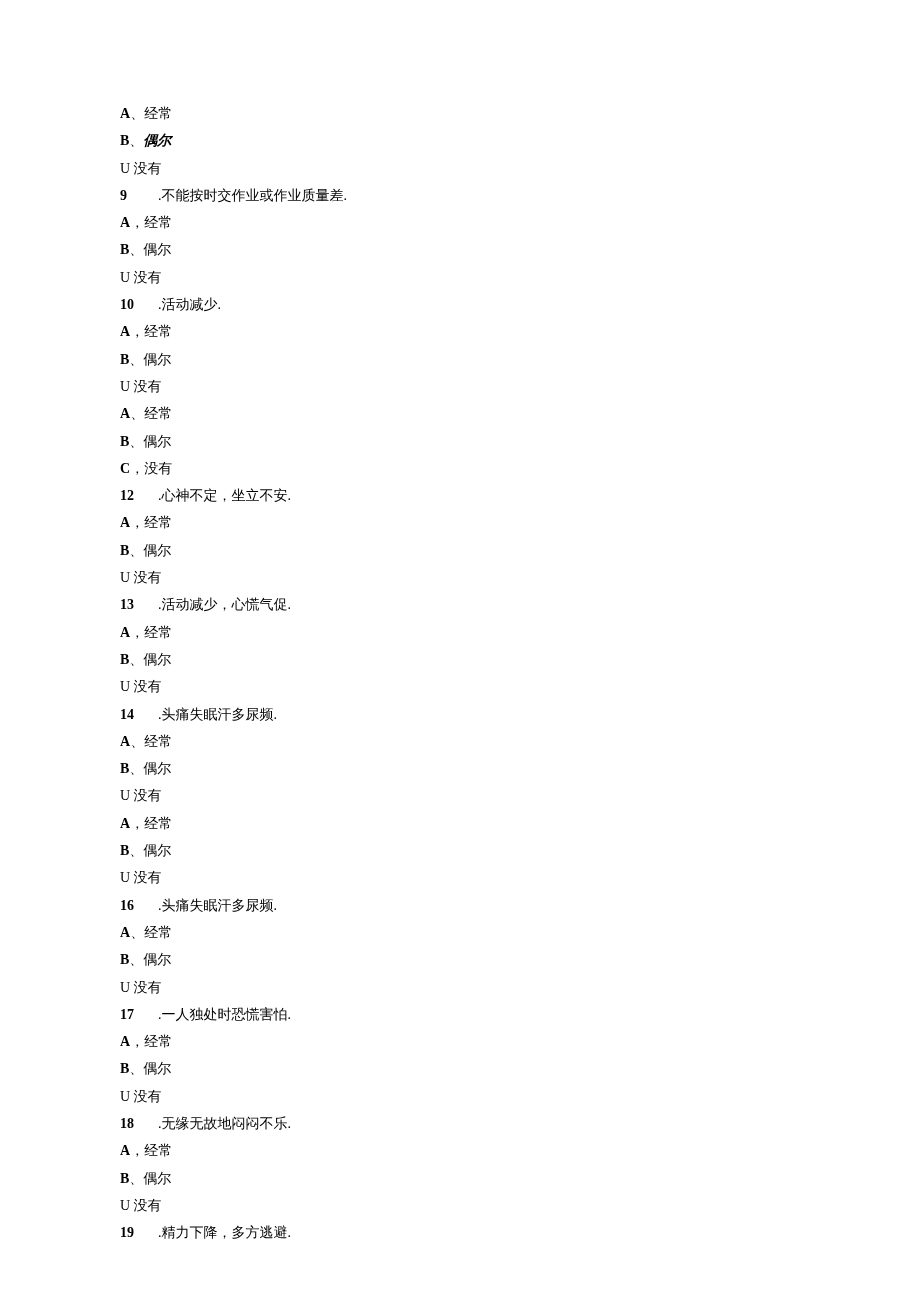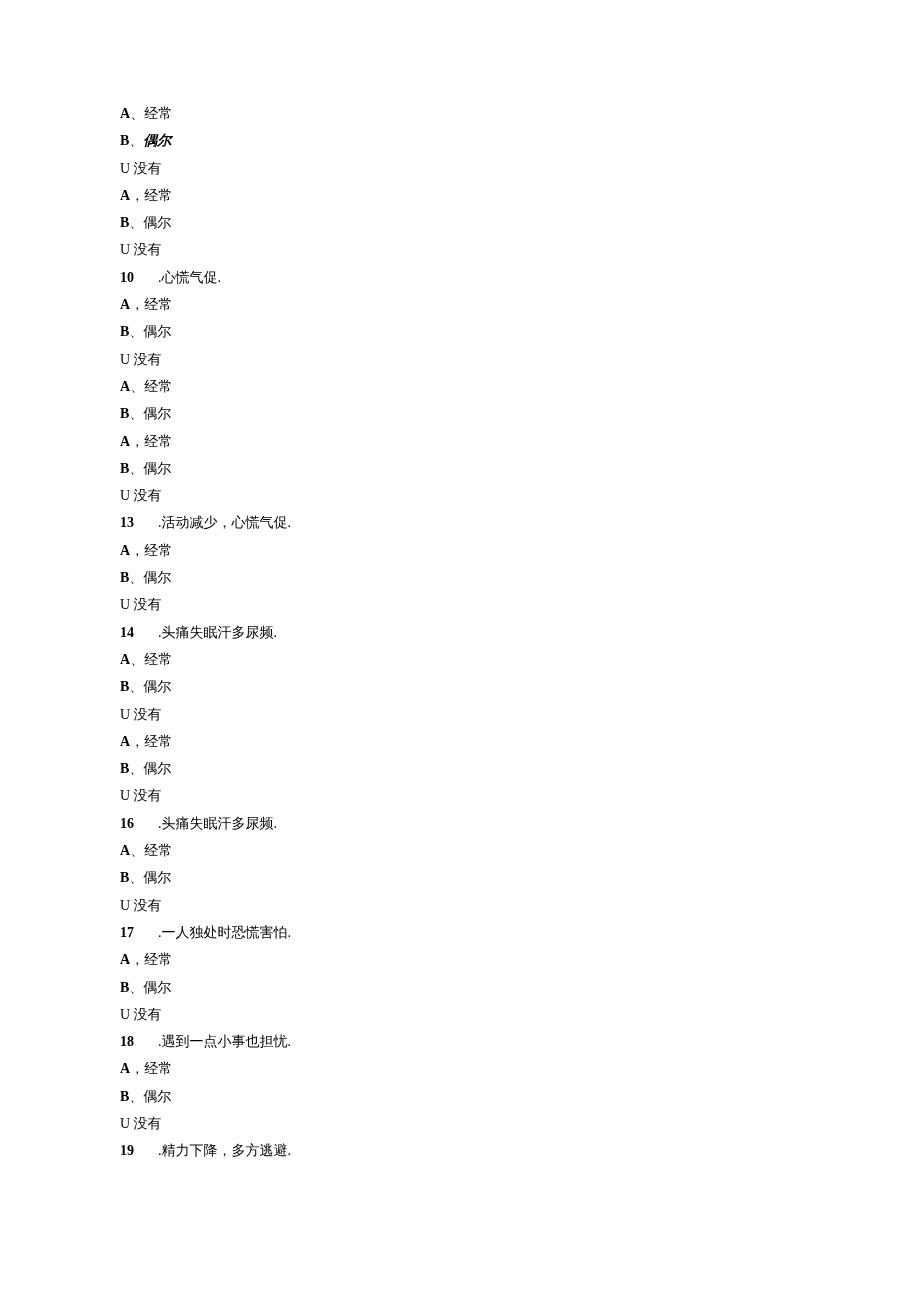--- a/index.html
+++ b/index.html
@@ -39,29 +39,32 @@
     width: 14px;
   }
 </style>
 </head>
 <body>
 
 <div class="page" id="page-root">
     <div class="line"><span class="letter">A</span><span>、</span><span>经常</span></div>
     <div class="line"><span class="letter">B</span><span>、</span><span class="ital">偶尔</span></div>
     <div class="line"><span>U 没有</span></div>
+    <div class="line"><span class="num">9</span><span class="wide-gap"></span><span>.不能按时交作业或作业质量差.</span></div>
     <div class="line"><span class="letter">A</span><span>，</span><span>经常</span></div>
     <div class="line"><span class="letter">B</span><span>、</span><span>偶尔</span></div>
     <div class="line"><span>U 没有</span></div>
-    <div class="line"><span class="num">10</span><span class="wide-gap"></span><span>.心慌气促.</span></div>
+    <div class="line"><span class="num">10</span><span class="wide-gap"></span><span>.活动减少.</span></div>
     <div class="line"><span class="letter">A</span><span>，</span><span>经常</span></div>
     <div class="line"><span class="letter">B</span><span>、</span><span>偶尔</span></div>
     <div class="line"><span>U 没有</span></div>
     <div class="line"><span class="letter">A</span><span>、</span><span>经常</span></div>
     <div class="line"><span class="letter">B</span><span>、</span><span>偶尔</span></div>
+    <div class="line"><span class="letter">C</span><span>，</span><span>没有</span></div>
+    <div class="line"><span class="num">12</span><span class="wide-gap"></span><span>.心神不定，坐立不安.</span></div>
     <div class="line"><span class="letter">A</span><span>，</span><span>经常</span></div>
     <div class="line"><span class="letter">B</span><span>、</span><span>偶尔</span></div>
     <div class="line"><span>U 没有</span></div>
     <div class="line"><span class="num">13</span><span class="wide-gap"></span><span>.活动减少，心慌气促.</span></div>
     <div class="line"><span class="letter">A</span><span>，</span><span>经常</span></div>
     <div class="line"><span class="letter">B</span><span>、</span><span>偶尔</span></div>
     <div class="line"><span>U 没有</span></div>
     <div class="line"><span class="num">14</span><span class="wide-gap"></span><span>.头痛失眠汗多尿频.</span></div>
     <div class="line"><span class="letter">A</span><span>、</span><span>经常</span></div>
     <div class="line"><span class="letter">B</span><span>、</span><span>偶尔</span></div>
@@ -70,18 +73,18 @@
     <div class="line"><span class="letter">B</span><span>、</span><span>偶尔</span></div>
     <div class="line"><span>U 没有</span></div>
     <div class="line"><span class="num">16</span><span class="wide-gap"></span><span>.头痛失眠汗多尿频.</span></div>
     <div class="line"><span class="letter">A</span><span>、</span><span>经常</span></div>
     <div class="line"><span class="letter">B</span><span>、</span><span>偶尔</span></div>
     <div class="line"><span>U 没有</span></div>
     <div class="line"><span class="num">17</span><span class="wide-gap"></span><span>.一人独处时恐慌害怕.</span></div>
     <div class="line"><span class="letter">A</span><span>，</span><span>经常</span></div>
     <div class="line"><span class="letter">B</span><span>、</span><span>偶尔</span></div>
     <div class="line"><span>U 没有</span></div>
-    <div class="line"><span class="num">18</span><span class="wide-gap"></span><span>.遇到一点小事也担忧.</span></div>
+    <div class="line"><span class="num">18</span><span class="wide-gap"></span><span>.无缘无故地闷闷不乐.</span></div>
     <div class="line"><span class="letter">A</span><span>，</span><span>经常</span></div>
     <div class="line"><span class="letter">B</span><span>、</span><span>偶尔</span></div>
     <div class="line"><span>U 没有</span></div>
     <div class="line"><span class="num">19</span><span class="wide-gap"></span><span>.精力下降，多方逃避.</span></div>
   </div>
 
 </body></html>

